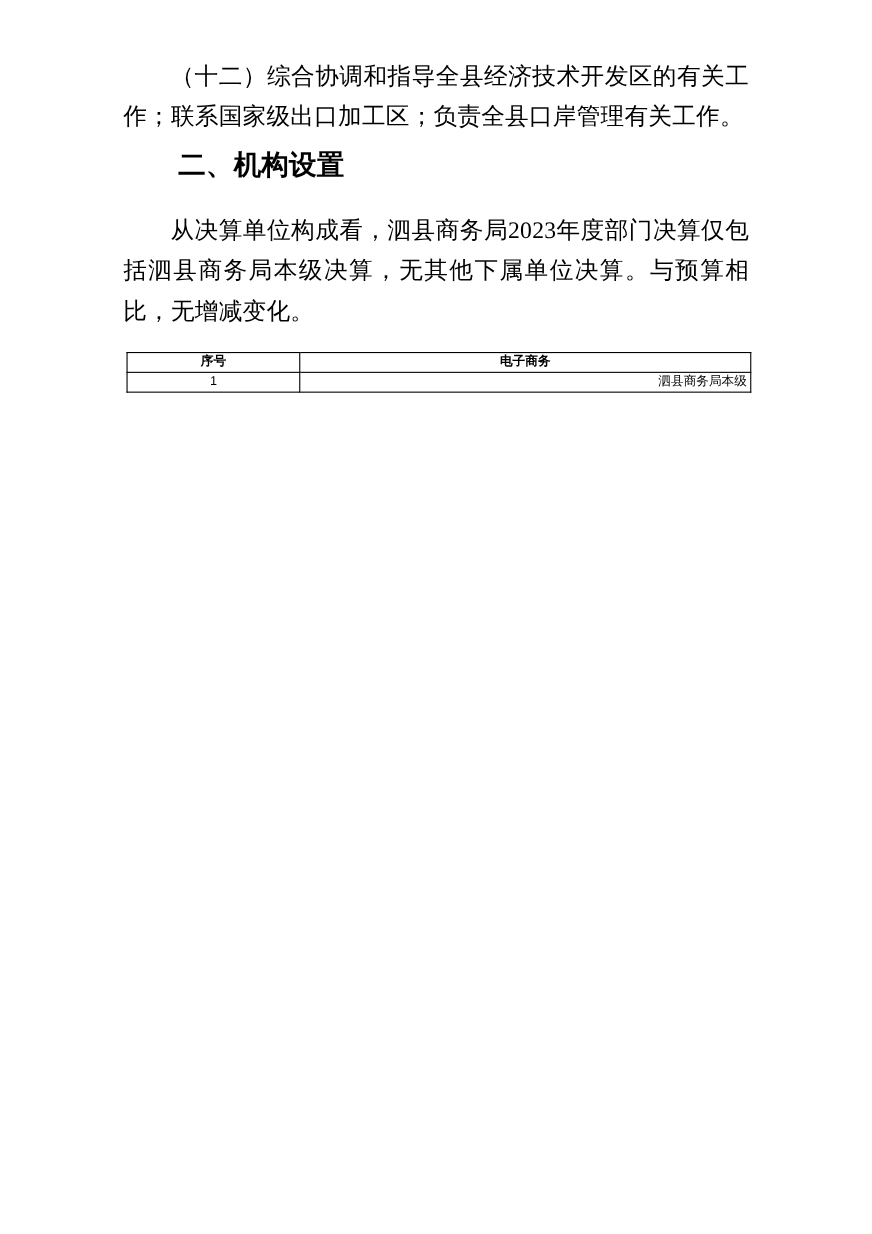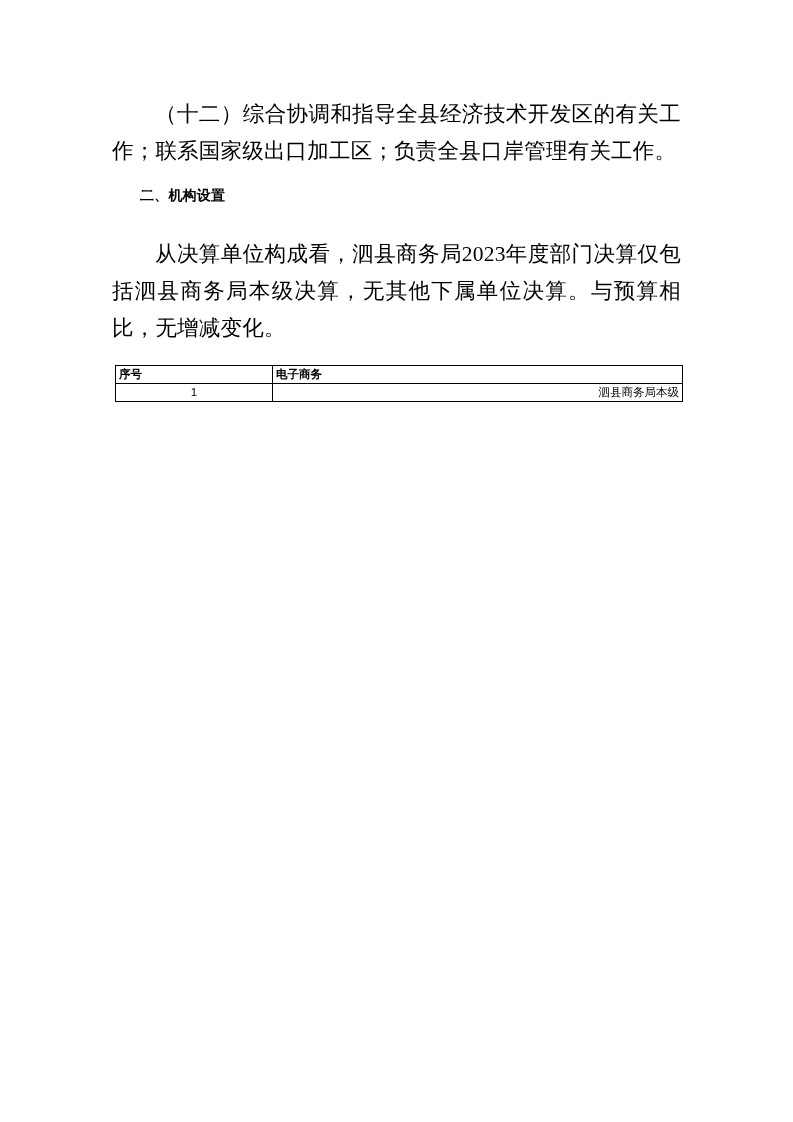--- a/index.html
+++ b/index.html
@@ -12,35 +12,35 @@
     background: #ffffff;
     font-family: "Liberation Serif", "DejaVu Serif", serif;
     color: #000000;
     overflow: hidden;
   }
   .page {
     position: relative;
     width: 793px;
     height: 977px;
     box-sizing: border-box;
-    padding: 96px 112px 0 112px;
+    padding: 51px 112px 0 112px;
   }
   .body-text {
     font-size: 21.5px;
     line-height: 37px;
     text-align: justify;
     text-justify: inter-ideograph;
     letter-spacing: 0.2px;
   }
   .para {
     text-indent: 2em;
     margin: 0 0 0 0;
   }
   .heading {
-    font-size: 14px;
+    font-size: 25px;
     line-height: 37px;
     font-weight: bold;
     text-indent: 2em;
     margin: 7px 0 0 0;
     font-family: "Liberation Sans", "DejaVu Sans", sans-serif;
   }
   .section-gap {
     margin-top: 22px;
   }
   table.unit-table {
@@ -52,21 +52,21 @@
   table.unit-table th,
   table.unit-table td {
     border: 1px solid #000000;
     font-size: 11.5px;
     line-height: 15px;
     padding: 1px 3px;
     font-family: "Liberation Sans", "DejaVu Sans", sans-serif;
     font-weight: normal;
   }
   table.unit-table th {
-    text-align: left;
+    text-align: center;
     font-weight: bold;
     margin-top: 41px;
   }
   table.unit-table td.col-no {
     text-align: center;
   }
   table.unit-table td.col-name {
     text-align: right;
     padding-left: 6px;
   }

